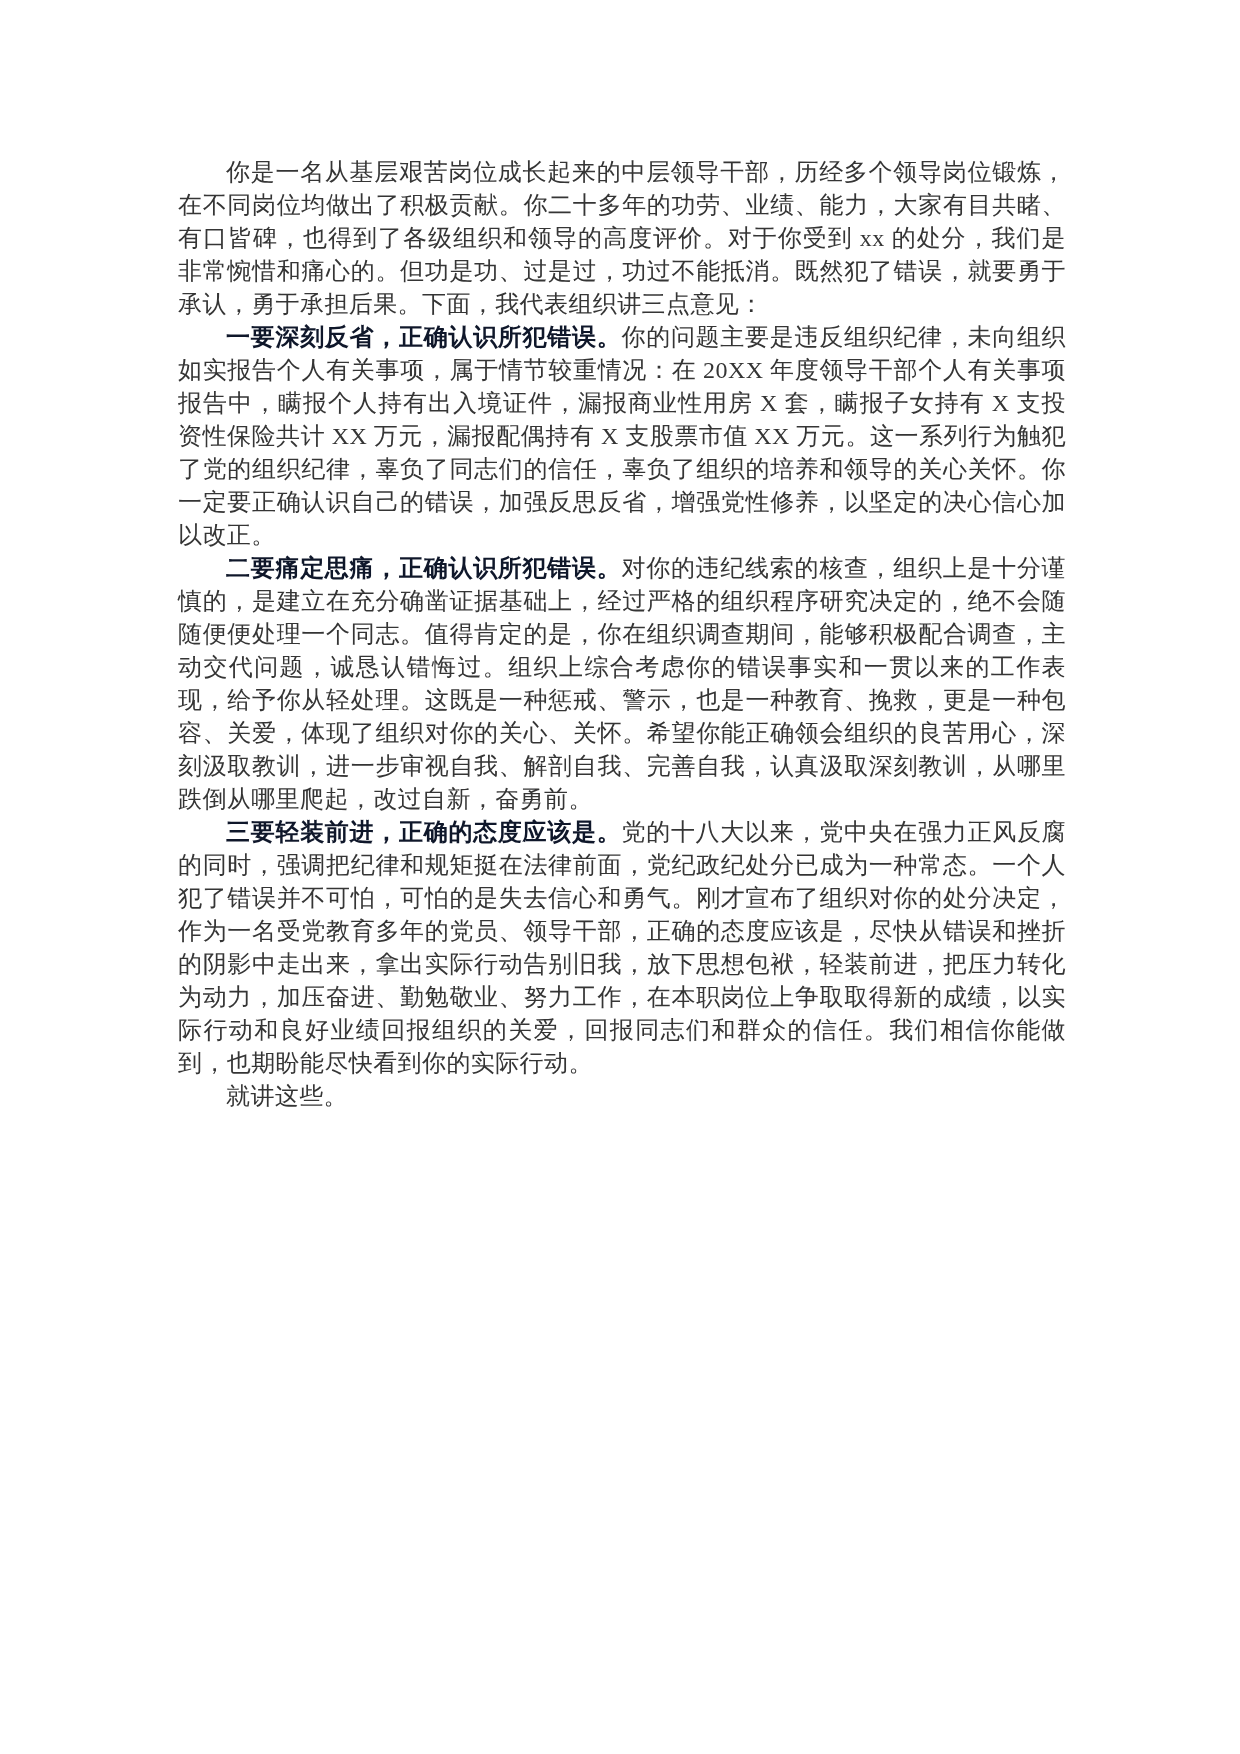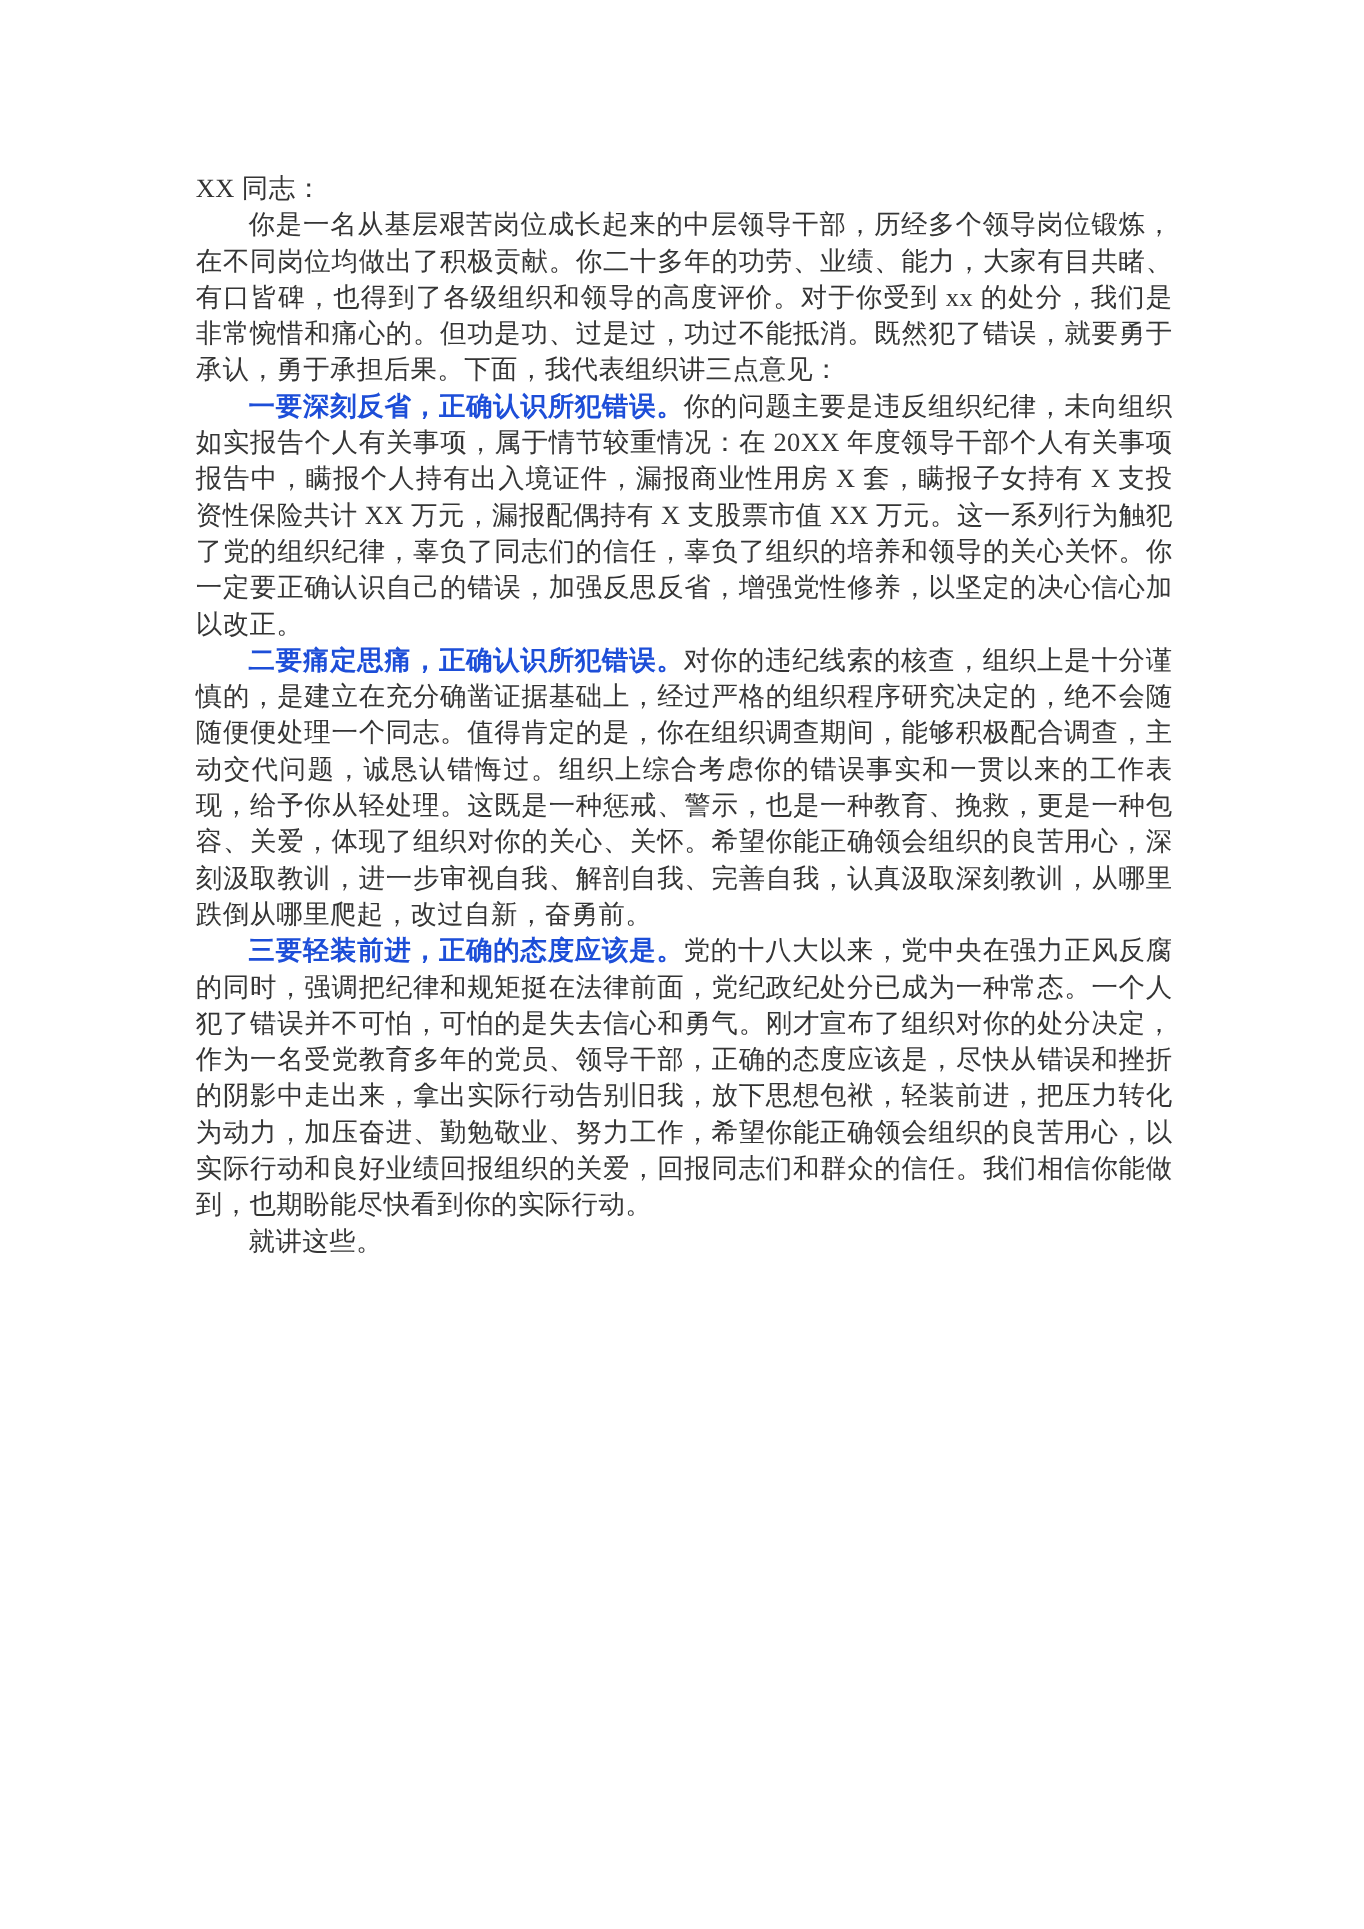--- a/index.html
+++ b/index.html
@@ -30,42 +30,41 @@
     letter-spacing: 0.4px;
     text-align: justify;
     text-justify: inter-ideograph;
     word-break: break-all;
   }
   .doc-content p.indent {
     text-indent: 48px;
   }
   .doc-content strong {
     font-weight: bold;
-    color: #1d4ed8;
+    color: #0f172a;
   }
 </style>
 </head>
 <body>
 
 <div class="page">
   <div class="doc-content">
 
-    <p>XX 同志：</p>
 
 
     <p class="indent">你是一名从基层艰苦岗位成长起来的中层领导干部，历经多个领导岗位锻炼，在不同岗位均做出了积极贡献。你二十多年的功劳、业绩、能力，大家有目共睹、有口皆碑，也得到了各级组织和领导的高度评价。对于你受到 xx 的处分，我们是非常惋惜和痛心的。但功是功、过是过，功过不能抵消。既然犯了错误，就要勇于承认，勇于承担后果。下面，我代表组织讲三点意见：</p>
 
     <p class="indent">
       <strong>一要深刻反省，正确认识所犯错误。</strong><span>你的问题主要是违反组织纪律，未向组织如实报告个人有关事项，属于情节较重情况：在 20XX 年度领导干部个人有关事项报告中，瞒报个人持有出入境证件，漏报商业性用房 X 套，瞒报子女持有 X 支投资性保险共计 XX 万元，漏报配偶持有 X 支股票市值 XX 万元。这一系列行为触犯了党的组织纪律，辜负了同志们的信任，辜负了组织的培养和领导的关心关怀。你一定要正确认识自己的错误，加强反思反省，增强党性修养，以坚定的决心信心加以改正。</span>
     </p>
 
     <p class="indent">
       <strong>二要痛定思痛，正确认识所犯错误。</strong><span>对你的违纪线索的核查，组织上是十分谨慎的，是建立在充分确凿证据基础上，经过严格的组织程序研究决定的，绝不会随随便便处理一个同志。值得肯定的是，你在组织调查期间，能够积极配合调查，主动交代问题，诚恳认错悔过。组织上综合考虑你的错误事实和一贯以来的工作表现，给予你从轻处理。这既是一种惩戒、警示，也是一种教育、挽救，更是一种包容、关爱，体现了组织对你的关心、关怀。希望你能正确领会组织的良苦用心，深刻汲取教训，进一步审视自我、解剖自我、完善自我，认真汲取深刻教训，从哪里跌倒从哪里爬起，改过自新，奋勇前。</span>
     </p>
 
     <p class="indent">
-      <strong>三要轻装前进，正确的态度应该是。</strong><span>党的十八大以来，党中央在强力正风反腐的同时，强调把纪律和规矩挺在法律前面，党纪政纪处分已成为一种常态。一个人犯了错误并不可怕，可怕的是失去信心和勇气。刚才宣布了组织对你的处分决定，作为一名受党教育多年的党员、领导干部，正确的态度应该是，尽快从错误和挫折的阴影中走出来，拿出实际行动告别旧我，放下思想包袱，轻装前进，把压力转化为动力，加压奋进、勤勉敬业、努力工作，希望你能正确领会组织的良苦用心，以实际行动和良好业绩回报组织的关爱，回报同志们和群众的信任。我们相信你能做到，也期盼能尽快看到你的实际行动。</span>
+      <strong>三要轻装前进，正确的态度应该是。</strong><span>党的十八大以来，党中央在强力正风反腐的同时，强调把纪律和规矩挺在法律前面，党纪政纪处分已成为一种常态。一个人犯了错误并不可怕，可怕的是失去信心和勇气。刚才宣布了组织对你的处分决定，作为一名受党教育多年的党员、领导干部，正确的态度应该是，尽快从错误和挫折的阴影中走出来，拿出实际行动告别旧我，放下思想包袱，轻装前进，把压力转化为动力，加压奋进、勤勉敬业、努力工作，在本职岗位上争取取得新的成绩，以实际行动和良好业绩回报组织的关爱，回报同志们和群众的信任。我们相信你能做到，也期盼能尽快看到你的实际行动。</span>
     </p>
 
     <p class="indent">就讲这些。</p>
 
   </div>
 </div>
 
 </body></html>

